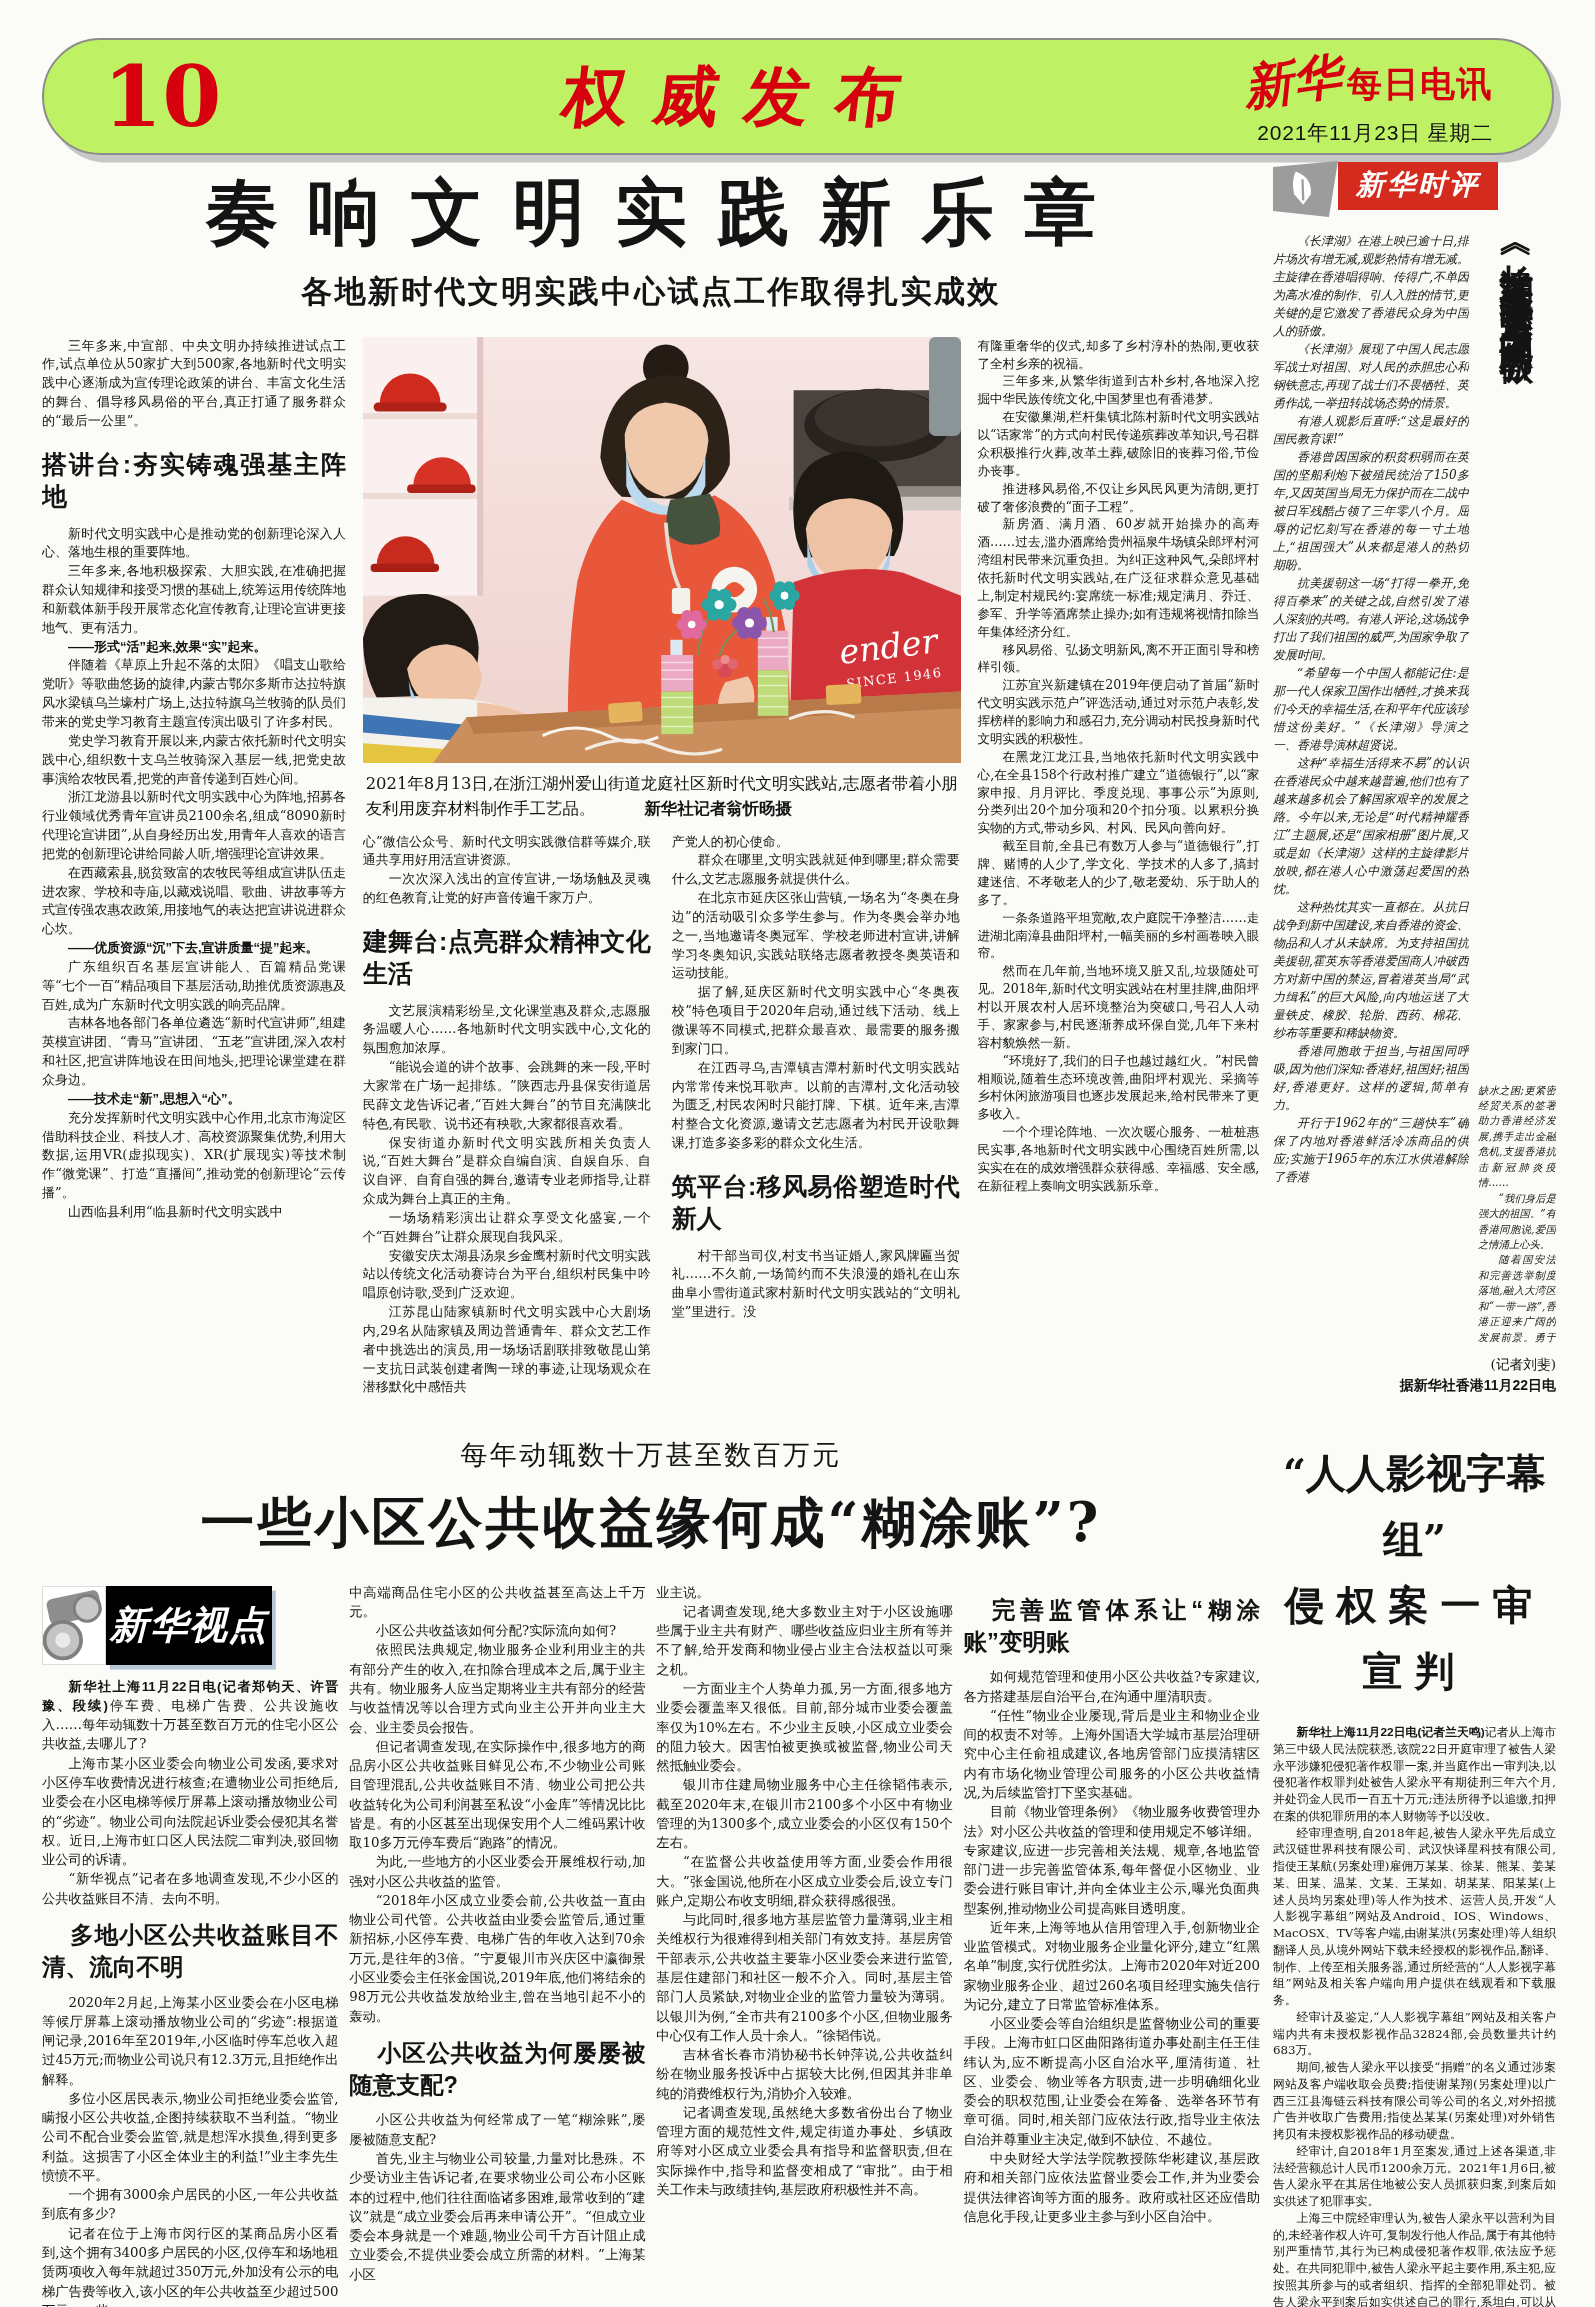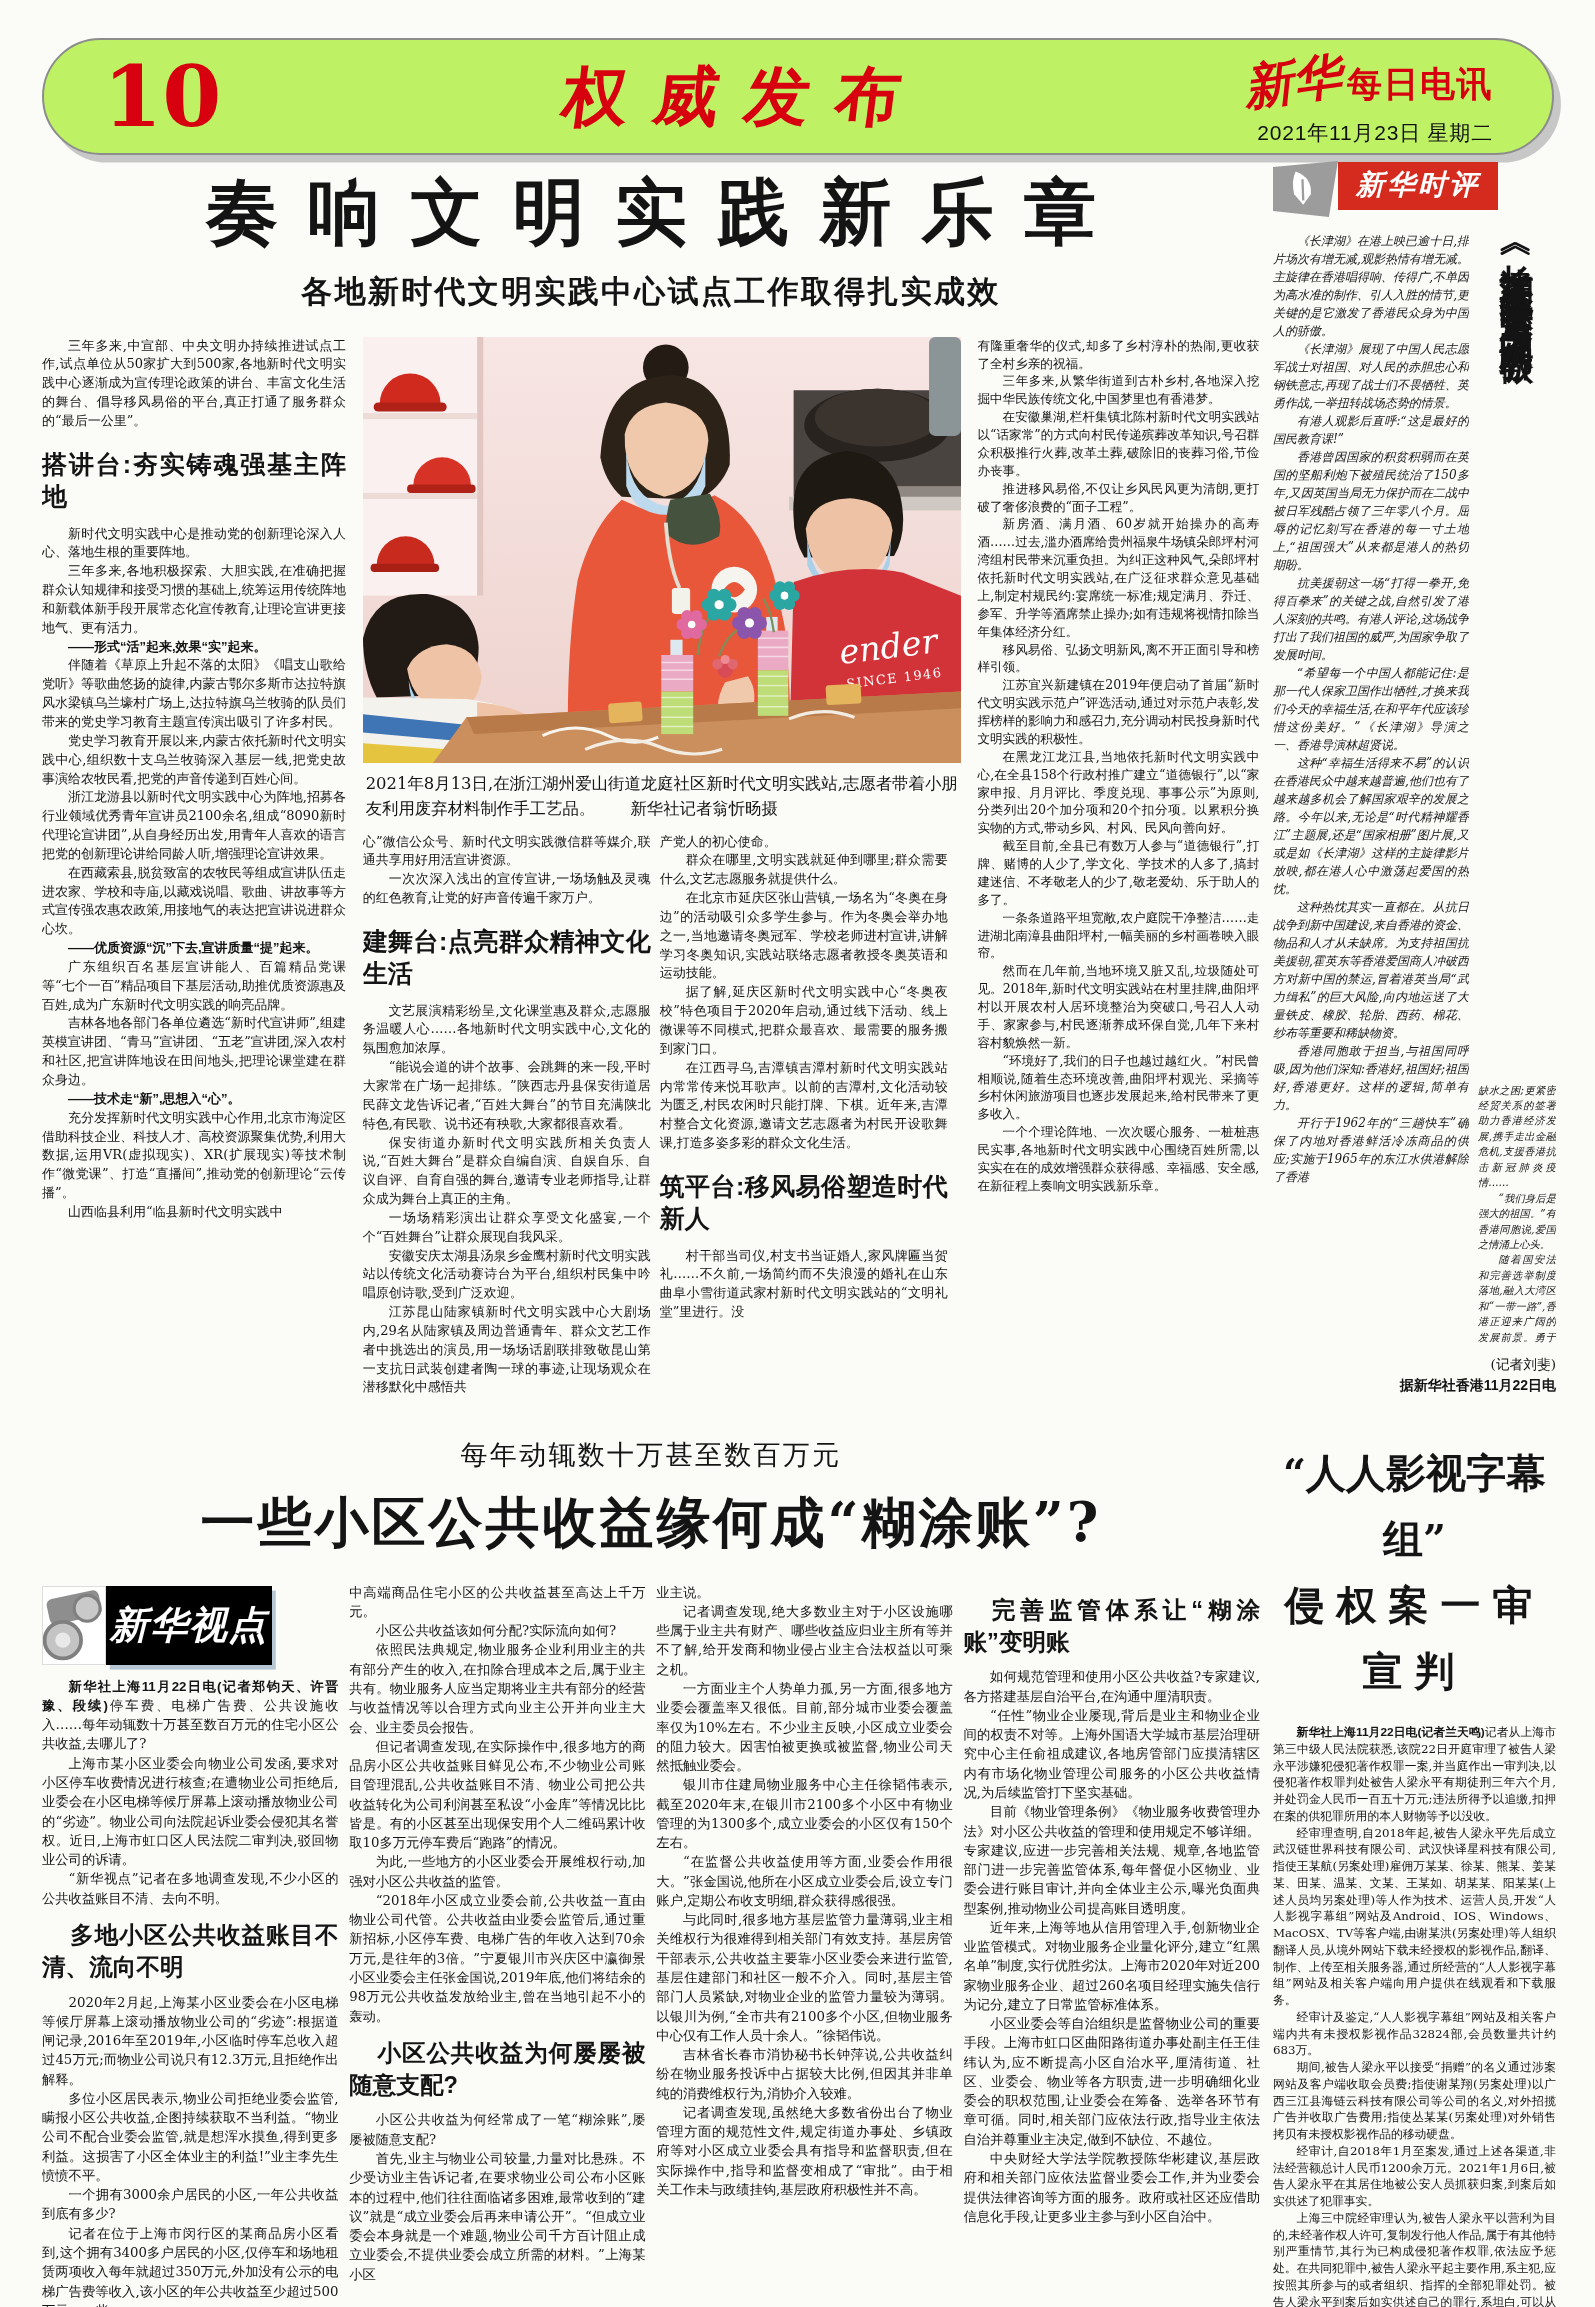--- a/index.html
+++ b/index.html
@@ -40,22 +40,22 @@
     letter-spacing:0.42em; text-indent:0.42em; white-space:nowrap; }
   .lead-subtitle { text-align:center; font-size:31px; font-weight:bold; margin-top:18px; letter-spacing:2.3px; }
   .lead-body { display:flex; gap:16.7px; margin-top:24px; height:1102px; overflow:hidden; }
   .colA { width:304px; height:1102px; overflow:hidden; }
   .colMid { width:598px; }
   .colD { width:282px; height:1102px; overflow:hidden; }
   .lead-body .blk-p, .lead-body .blk-bold { font-size:13px; line-height:1.45; }
   .colD .blk-p { font-size:12.6px; line-height:1.42; }
   .photo-svg { display:block; width:598px; height:426px; }
   .photo-caption { font-size:16.4px; line-height:1.5; padding:9px 3px 0; text-align:justify; }
-  .photo-credit { font-weight:normal; white-space:nowrap; margin-left:30px; }
-  .midcols { display:flex; gap:9px; margin-top:10.7px; height:589px; overflow:hidden; }
+  .photo-credit { font-weight:bold; white-space:nowrap; margin-left:44px; }
+  .midcols { display:flex; gap:21px; margin-top:10.7px; height:589px; overflow:hidden; }
   .midcol { width:288px; }
 
   
   .commentary { position:absolute; left:1273px; top:161px; width:283px; height:1264px; }
   .cmt-badge { display:flex; align-items:center; }
   .cmt-badge-icon { width:65px; height:56px; flex:0 0 65px; }
   .cmt-badge-label { background:#d42b1e; color:#fff; font-family:"Liberation Sans","DejaVu Sans",sans-serif;
     font-weight:bold; font-style:italic; font-size:28px; line-height:1; padding:9px 18px 10.7px;
     letter-spacing:3px; transform:translateY(-3px); }
   .cmt-flex { display:flex; gap:9px; margin-top:15px; height:1113px; overflow:hidden; }

